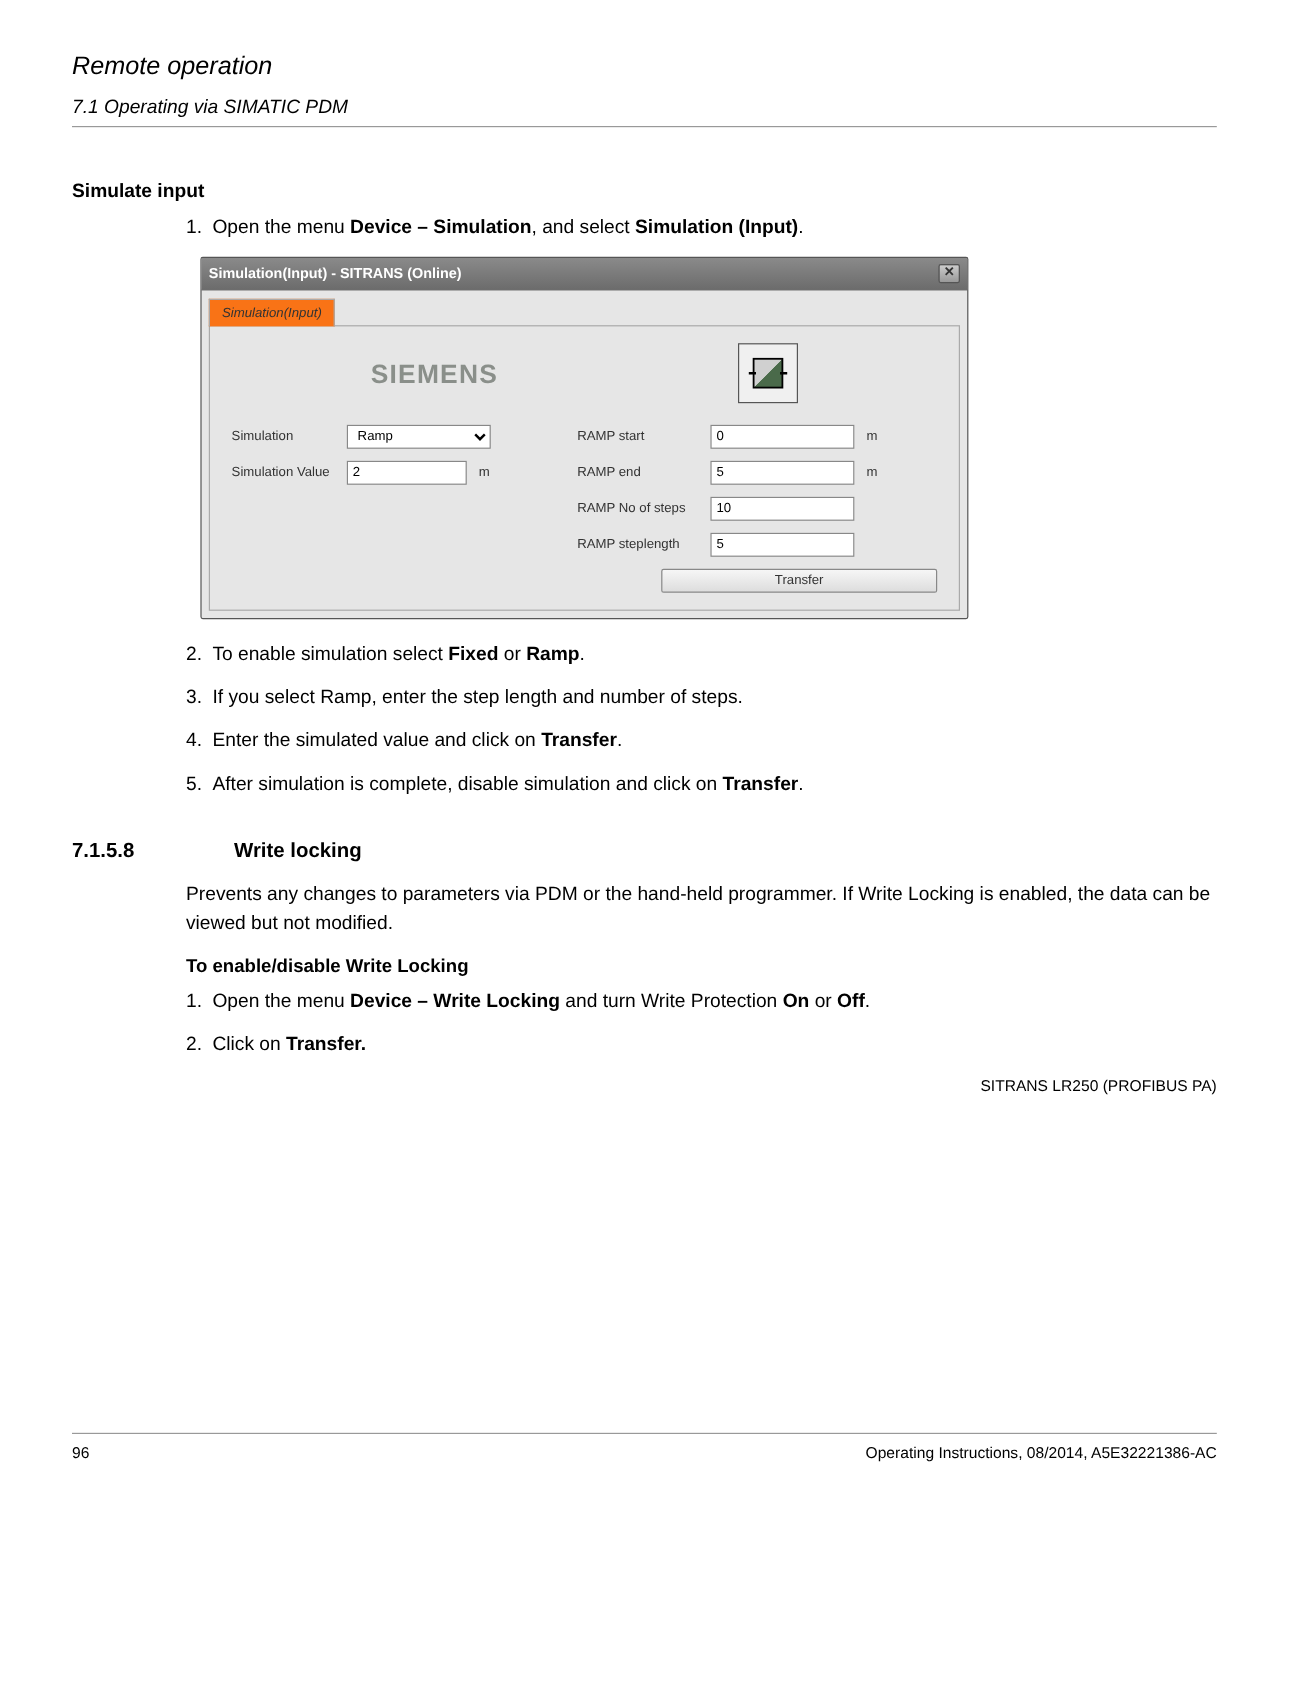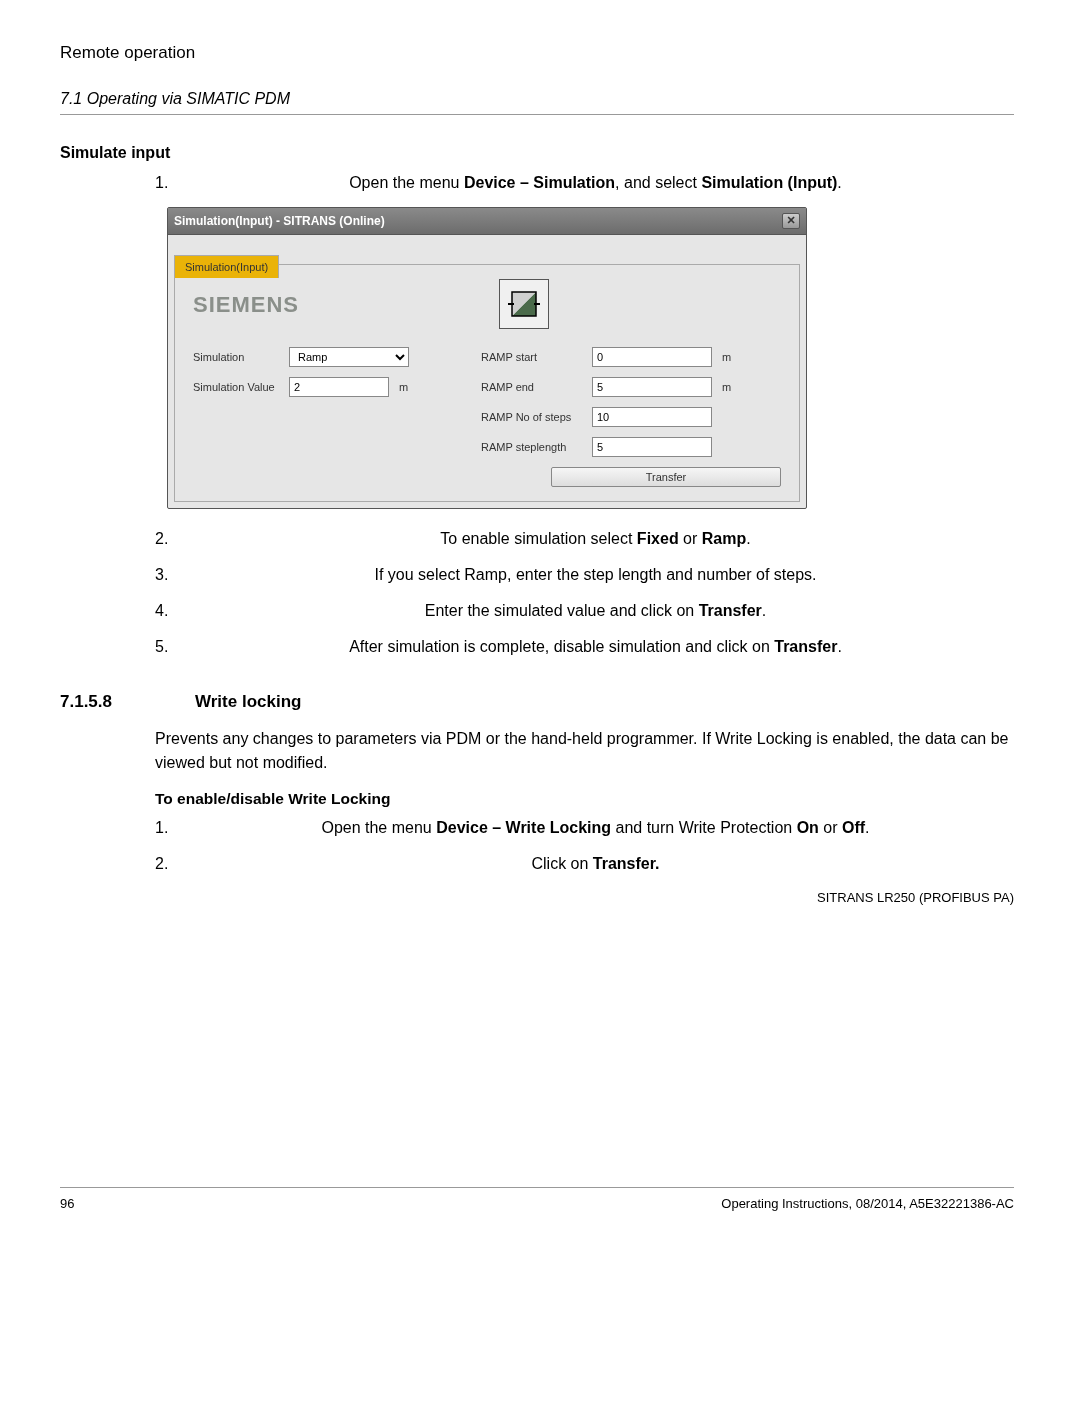--- a/index.html
+++ b/index.html
@@ -5,40 +5,41 @@
     * { margin: 0; padding: 0; box-sizing: border-box; }
     body {
       font-family: Arial, Helvetica, sans-serif;
       background: #fff;
       width: 1074px;
       padding: 40px 60px 20px 60px;
       font-size: 16px;
       line-height: 1.5;
     }
     .breadcrumb {
-      font-size: 17px;
-      margin-bottom: 21px;
+      font-style: italic;
+      font-size: 21px;
+      margin-bottom: 6px;
     }
     .breadcrumb-sub {
       font-style: italic;
       font-size: 16px;
       border-bottom: 1px solid #999;
       padding-bottom: 3px;
-      margin-bottom: 26px;
+      margin-bottom: 42px;
     }
     .section-title {
       font-weight: bold;
       font-size: 16px;
       margin-bottom: 6px;
     }
     .body-content { padding-left: 95px; }
     ol.numbered { list-style: none; padding: 0; }
     ol.numbered li { margin-bottom: 12px; display: flex; }
     ol.numbered li .num { width: 22px; flex-shrink: 0; }
-    ol.numbered li .txt { flex: 1; text-align: center; }
+    ol.numbered li .txt { flex: 1; }
     .b { font-weight: bold; }
     
     
     .win {
       border: 1px solid #555;
       background: #e6e6e6;
       width: 640px;
       margin: 10px 0 18px 12px;
       border-radius: 2px;
       font-family: Tahoma, Arial, sans-serif;
@@ -62,46 +63,48 @@
       border: 1px solid #555;
       border-radius: 2px;
       display: flex; align-items: center; justify-content: center;
       font-weight: bold; color: #333; font-size: 11px;
     }
     .tab-area {
       padding: 6px 6px 0 6px;
     }
     .tab {
       display: inline-block;
-      background: #eab308;
+      background: #f97316;
       border: 1px solid #aaa;
       border-bottom: none;
       padding: 3px 10px;
       font-size: 11px;
       position: relative;
-      top: 14px;
+      top: 1px;
+      font-style: italic;
     }
     .panel {
       border: 1px solid #aaa;
       background: #e6e6e6;
       margin: 0 6px 6px 6px;
       padding: 14px 18px 14px 18px;
     }
     .brand {
       font-family: Arial, sans-serif;
       font-weight: bold;
       color: #8a8f8a;
       font-size: 22px;
       letter-spacing: 1px;
       display: inline-block;
     }
     .brand-row {
       display: flex;
       align-items: center;
       margin-bottom: 18px;
+      justify-content: center;
     }
     .brand-row .iconbox {
       margin-left: 200px;
       border: 1px solid #555;
       width: 50px; height: 50px;
       background: #f0f0f0;
       display: flex; align-items: center; justify-content: center;
     }
     .iconbox svg { width: 40px; height: 40px; }
     .form-cols { display: flex; gap: 28px; }

